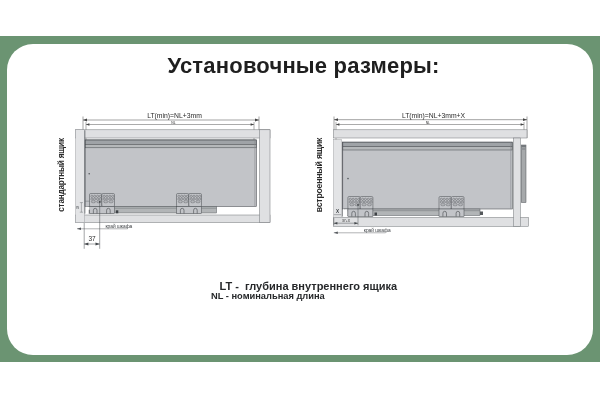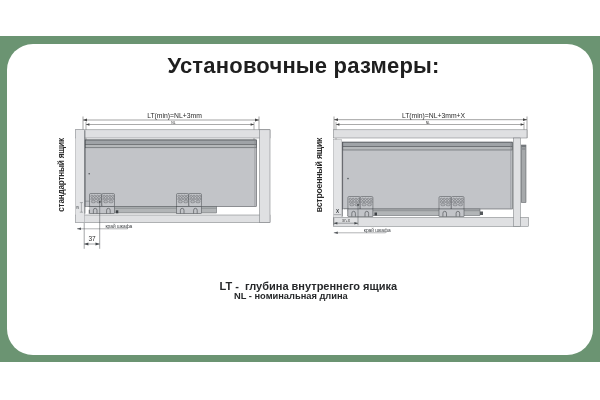--- a/index.html
+++ b/index.html
@@ -366,13 +366,13 @@
 
 <g>
   <text x="363.8" y="231.6" font-size="4.8" fill="#3a3e42">край шкафа</text>
   <line x1="333.8" y1="232.8" x2="385.5" y2="232.8" stroke="#54585c" stroke-width="0.45"></line>
   <path d="M333.8,232.8 l4,-1.3 v2.6 z" fill="#54585c"></path>
 </g>
 </svg>
 
 <div class="abs" style="left:219.5px;top:279.5px;font-size:11px;font-weight:bold;color:#26282a;">LT -&nbsp; глубина внутреннего ящика</div>
 
-<div class="abs" style="left:234px;top:291.2px;font-size:9.3px;font-weight:bold;color:#26282a;">NL - номинальная длина</div>
+<div class="abs" style="left:211px;top:291.2px;font-size:9.3px;font-weight:bold;color:#26282a;">NL - номинальная длина</div>
 
 </body></html>

